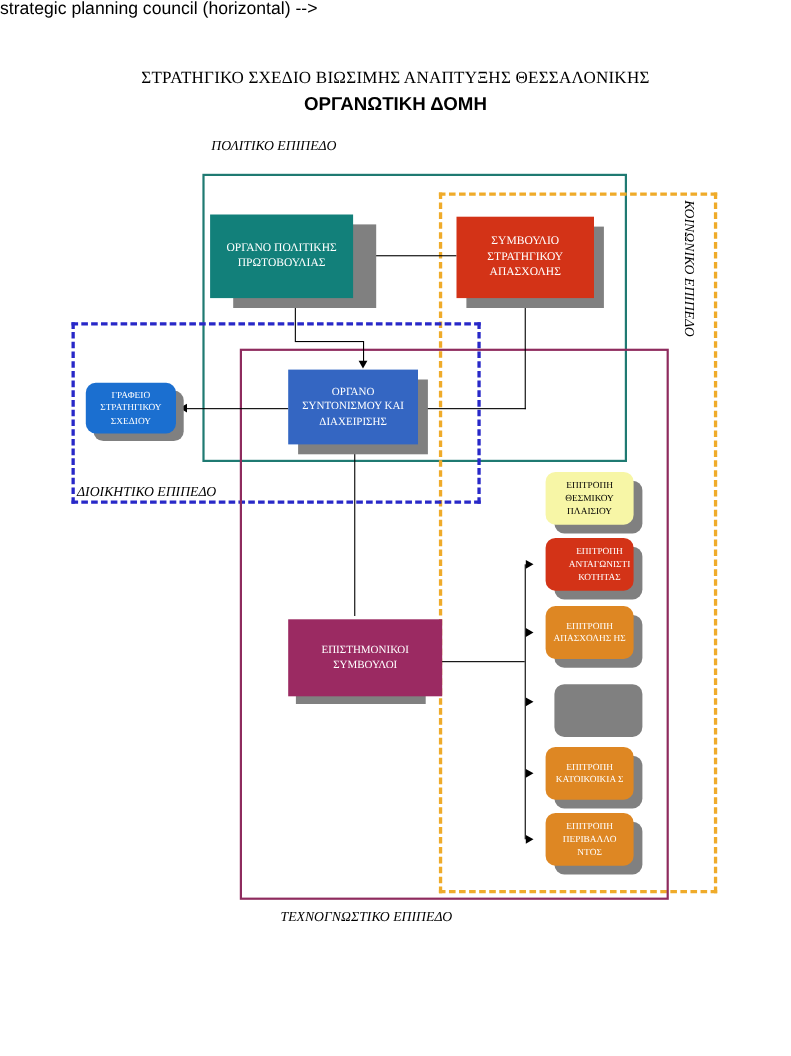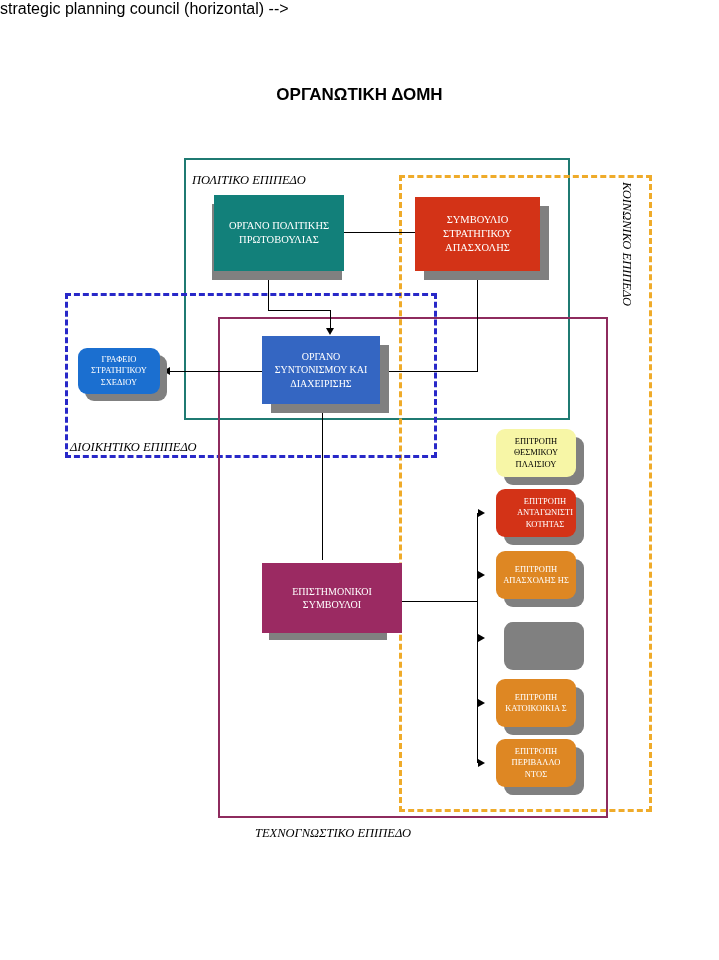--- a/index.html
+++ b/index.html
@@ -128,30 +128,31 @@
     border-left: 7px solid #000000;
     z-index: 6;
   }
 </style>
 </head>
 <body>
 
 <div id="page">
 
   
+  <div class="title-line1">ΣΤΡΑΤΗΓΙΚΟ ΣΧΕΔΙΟ ΒΙΩΣΙΜΗΣ ΑΝΑΠΤΥΞΗΣ ΘΕΣΣΑΛΟΝΙΚΗΣ</div>
   <div class="title-line2">ΟΡΓΑΝΩΤΙΚΗ ΔΟΜΗ</div>
 
   
   <div class="frame frame-teal" style="left:184px; top:158px; width:386px; height:262px;"></div>
   <div class="frame frame-orange" style="left:399px; top:175px; width:253px; height:637px;"></div>
   <div class="frame frame-blue" style="left:65px; top:293px; width:372px; height:165px;"></div>
   <div class="frame frame-purple" style="left:218px; top:317px; width:390px; height:501px;"></div>
 
   
-  <div class="frame-label" style="left:192px; top:125px;margin-top:48px;">ΠΟΛΙΤΙΚΟ ΕΠΙΠΕΔΟ</div>
+  <div class="frame-label" style="left:192px; top:125px;">ΠΟΛΙΤΙΚΟ ΕΠΙΠΕΔΟ</div>
   <div class="frame-label-vertical" style="left:634px; top:182px;">ΚΟΙΝΩΝΙΚΟ ΕΠΙΠΕΔΟ</div>
   <div class="frame-label" style="left:70px; top:440px;">ΔΙΟΙΚΗΤΙΚΟ ΕΠΙΠΕΔΟ</div>
   <div class="frame-label" style="left:218px; top:826px;margin-left:37px;">ΤΕΧΝΟΓΝΩΣΤΙΚΟ ΕΠΙΠΕΔΟ</div>
 
   
     strategic planning council (horizontal) --&gt;
   <div class="ln ln-h" style="left:333px; top:232px; width:82px;"></div>
 
   
   <div class="ln ln-v" style="left:268px; top:270px; height:40px;"></div>
@@ -171,21 +172,21 @@
   <div class="ln ln-v" style="left:322px; top:412px; height:148px;"></div>
 
   
   <div class="ln ln-h" style="left:382px; top:601px; width:95px;"></div>
   <div class="ln ln-v" style="left:477px; top:513px; height:250px;"></div>
 
   
 
   
   <div class="shadow" style="left:212px; top:204px; width:130px; height:76px;"></div>
-  <div class="node node-teal" style="left:214px; top:195px; width:130px; height:76px; font-size:10.5px;">
+  <div class="node node-teal" style="left:191px; top:195px; width:130px; height:76px; font-size:10.5px;">
     <span class="lbl">ΟΡΓΑΝΟ ΠΟΛΙΤΙΚΗΣ ΠΡΩΤΟΒΟΥΛΙΑΣ</span>
   </div>
 
   
   <div class="shadow" style="left:424px; top:206px; width:125px; height:74px;"></div>
   <div class="node node-red" style="left:415px; top:197px; width:125px; height:74px; font-size:10.5px;">
     <span class="lbl">ΣΥΜΒΟΥΛΙΟ ΣΤΡΑΤΗΓΙΚΟΥ ΑΠΑΣΧΟΛΗΣ</span>
   </div>
 
   

